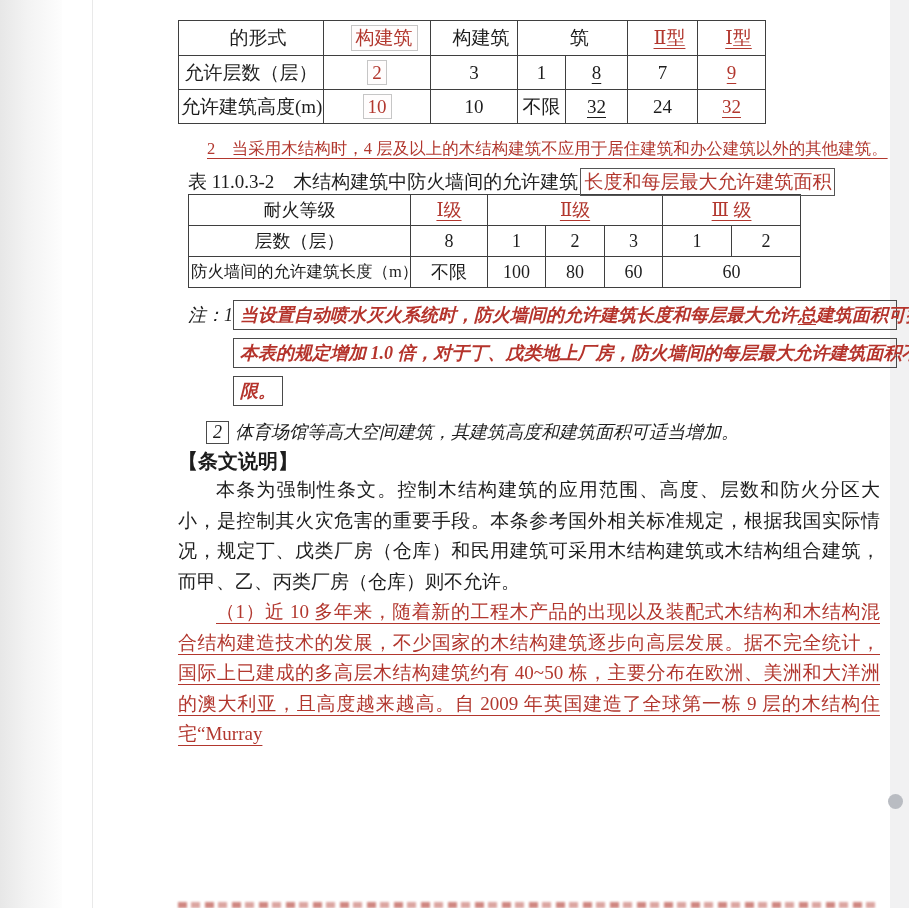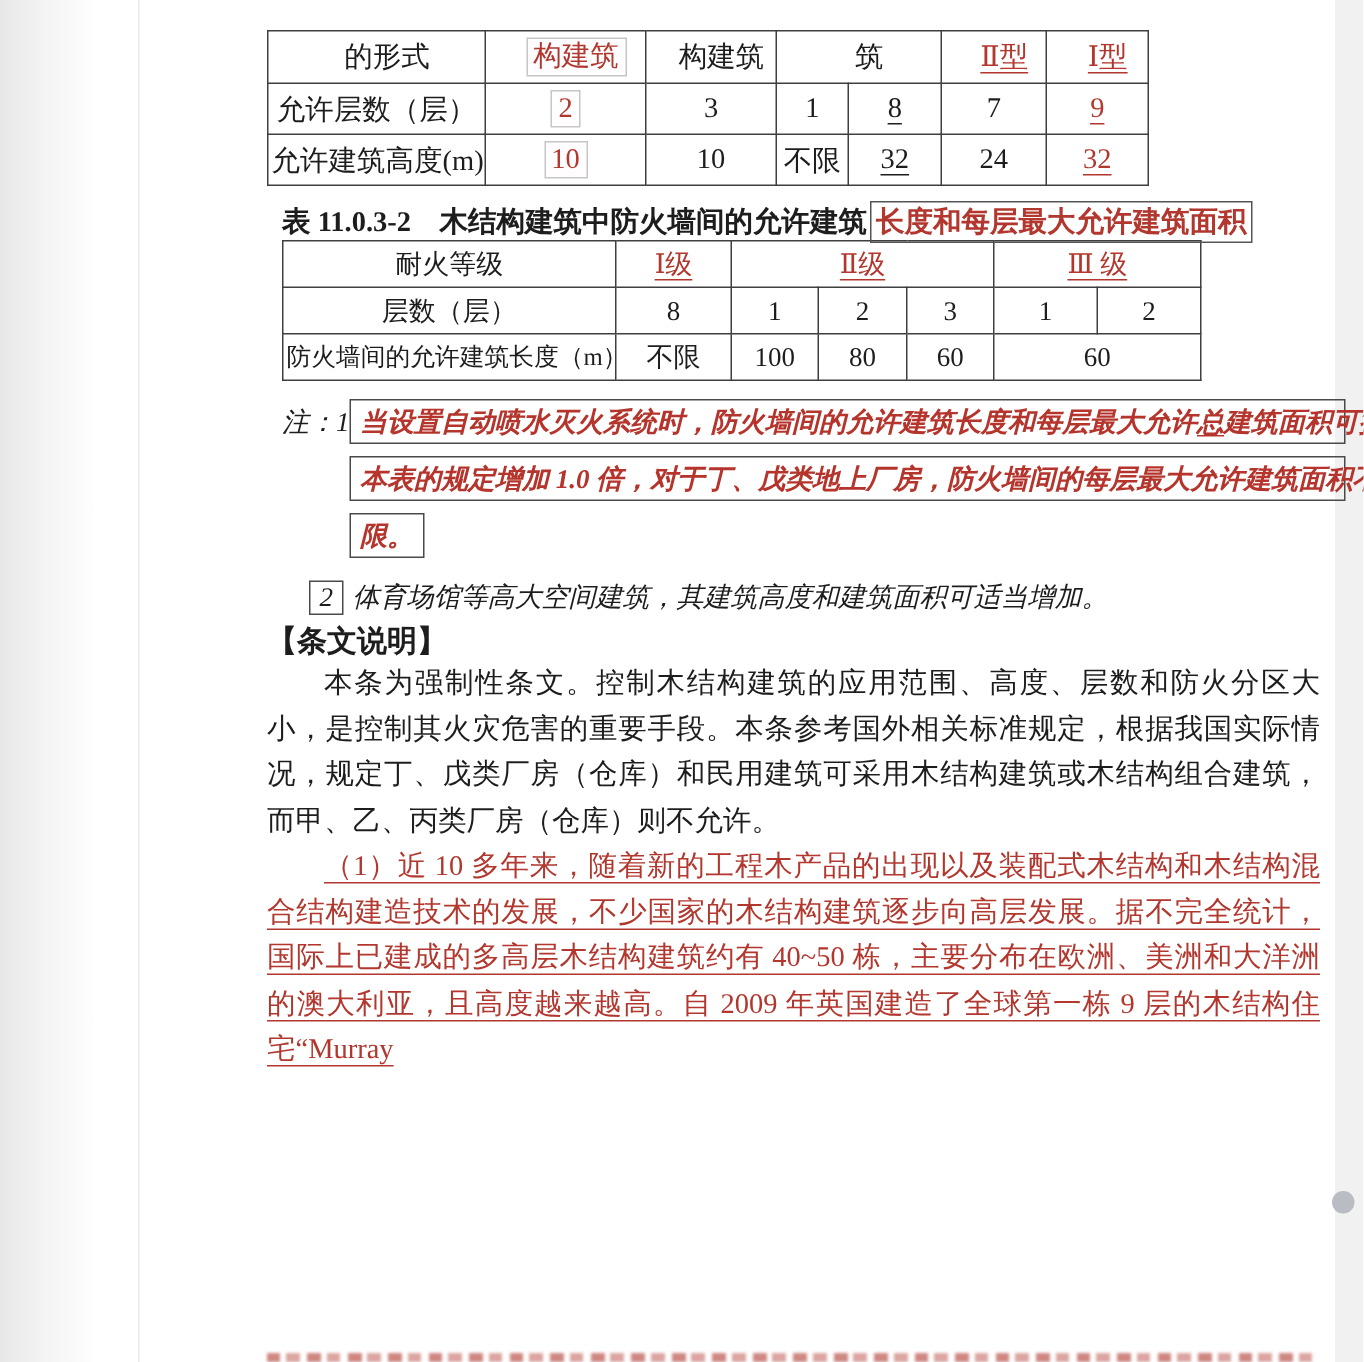--- a/index.html
+++ b/index.html
@@ -30,21 +30,21 @@
   .red{color:#b2372e;}
   .u{text-decoration:underline;text-underline-offset:4px;text-decoration-thickness:1px;}
   .sel-box{display:inline-block;border:1px solid #c6c6c6;padding:0 4px;line-height:1.25;background:#fffdfd;}
 
   
   .notes1{margin:10px 0 0 118px;width:722px;font-size:16.5px;line-height:30px;color:#b2372e;}
   .notes1 .nline{text-decoration:underline;text-underline-offset:4px;text-decoration-thickness:1px;display:block;}
   .notes1 .indent2{margin-left:27px;}
 
   
-  .caption2{margin:4px 0 2px 126px;height:24px;font-size:19px;font-weight:bold;white-space:nowrap;}
+  .caption2{margin:4px 0 2px 126px;height:24px;font-size:19px;font-weight:normal;white-space:nowrap;}
   .caption2 .boxed-red{display:inline-block;border:1px solid #555;padding:0 3px;color:#b2372e;margin-left:2px;}
 
   
   .notes2{margin:12px 0 0 126px;font-size:18px;font-style:italic;}
   .n2-row{display:flex;align-items:flex-start;}
   .n2-label{flex:0 0 44px;padding-top:3px;white-space:nowrap;}
   .red-box{display:inline-block;border:1px solid #4a4a4a;padding:2px 6px;margin-bottom:8px;
     color:#b5342c;font-weight:bold;max-width:650px;white-space:nowrap;}
   .red-box .inner-u{text-decoration:underline;text-underline-offset:3px;}
   .n2-boxcol{display:flex;flex-direction:column;align-items:flex-start;}
@@ -108,20 +108,21 @@
       <td><span>10</span></td>
       <td><span>不限</span></td>
       <td><span class="u">32</span></td>
       <td><span>24</span></td>
       <td><span class="red u">32</span></td>
     </tr>
   </tbody>
     </table>
 
   <div class="notes1">
+    <span class="nline indent2">2　当采用木结构时，4 层及以上的木结构建筑不应用于居住建筑和办公建筑以外的其他建筑。</span>
   </div>
 
   <div class="caption2">
     <span>表 11.0.3-2　木结构建筑中防火墙间的允许建筑</span><span class="boxed-red">长度和每层最大允许建筑面积</span>
   </div>
 
   <table class="t2">
     <colgroup>
       <col style="width:222px">
         <col style="width:77px">

